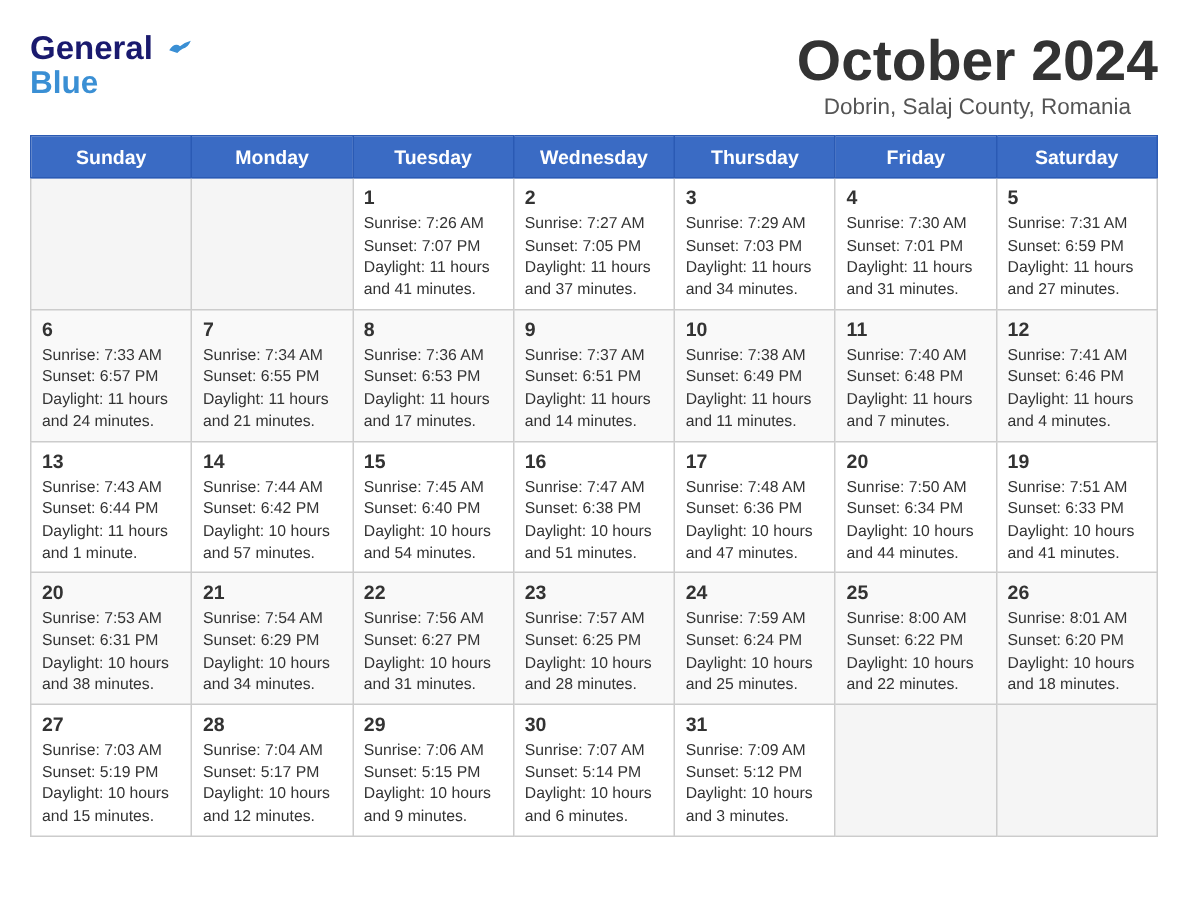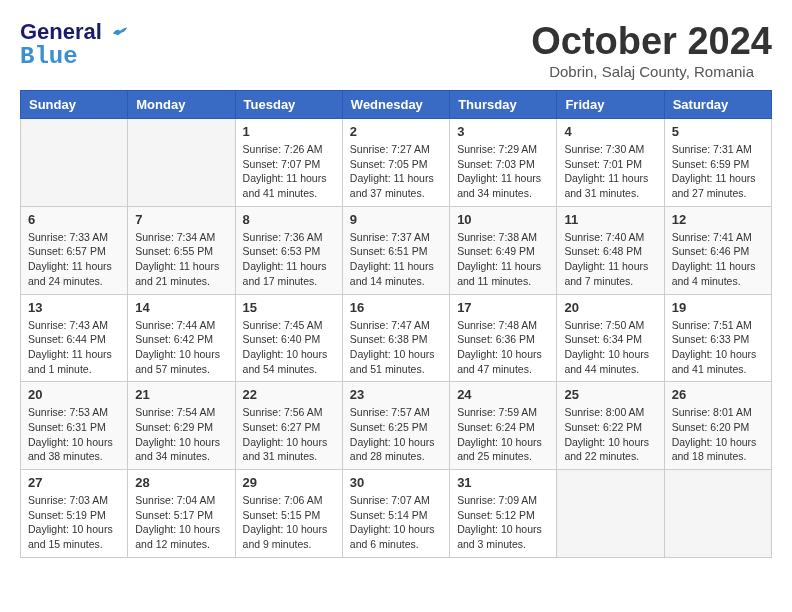--- a/index.html
+++ b/index.html
@@ -49,21 +49,21 @@
       color: #555;
     }
     .calendar {
       width: 100%;
       border-collapse: collapse;
       border: 1px solid #ccc;
     }
     .calendar th {
       background-color: #3a6bc4;
       color: #fff;
-      text-align: left;
+      text-align: center;
       padding: 6px 8px;
       font-size: 13px;
       font-weight: bold;
       border: 1px solid #2a5ab4;
     }
     .calendar td {
       vertical-align: top;
       padding: 5px 7px;
       border: 1px solid #ccc;
       width: 107px;
@@ -99,21 +99,21 @@
 <div class="header-section">
   <div class="logo">
     <div style="display:flex;align-items:flex-end;">
       <span class="logo-text">
         <span style="color:#1a1a6e;">General</span>
         <svg class="logo-bird" viewBox="0 0 20 15" xmlns="http://www.w3.org/2000/svg" style="vertical-align:middle;margin-left:3px;">
           <path d="M2,8 Q6,2 10,5 Q14,2 18,1 Q16,6 12,7 Q10,8 8,10 Z" fill="#3a8fd4"></path>
         </svg>
       </span>
     </div>
-    <span class="logo-text" style="color:#3a8fd4;font-size:24px;font-family:Liberation Mono, monospace;">Blue</span>
+    <span class="logo-text" style="color:#3a8fd4;font-size:21px;">Blue</span>
   </div>
   <div class="title-section">
     <div class="month-title">October 2024</div>
     <div class="subtitle">Dobrin, Salaj County, Romania</div>
   </div>
 </div>
 
 <table class="calendar">
   <thead>
     <tr>

